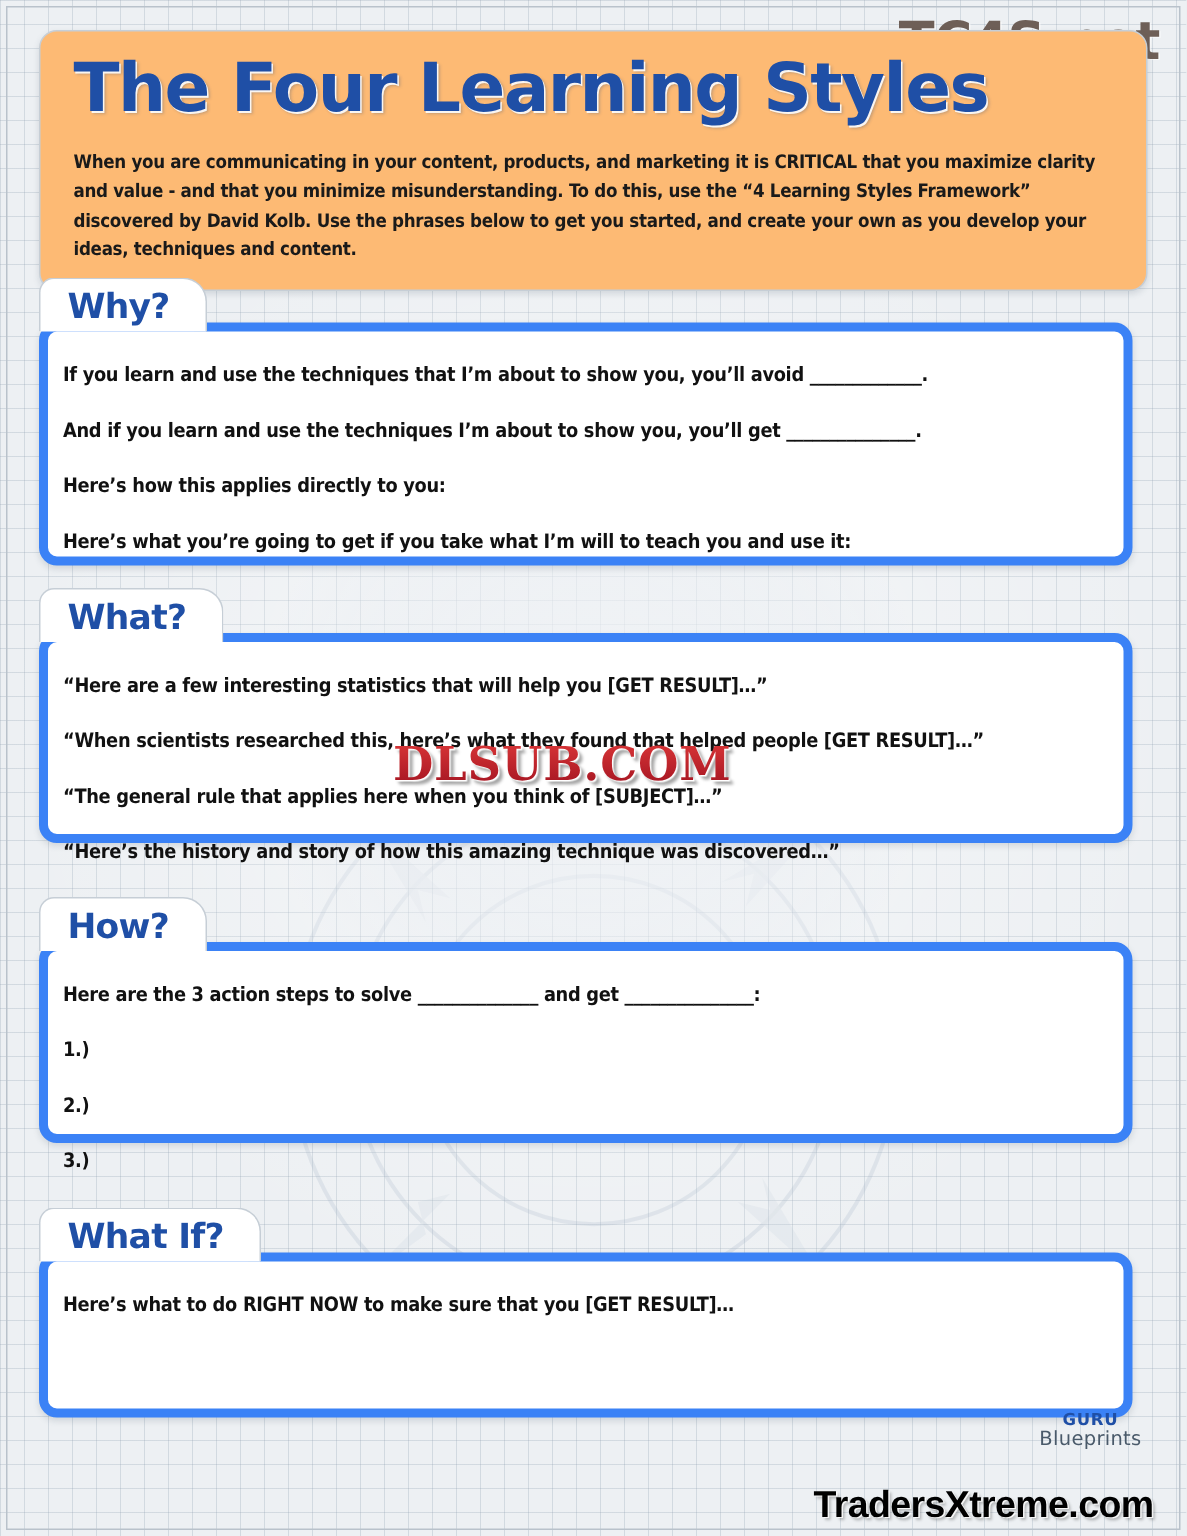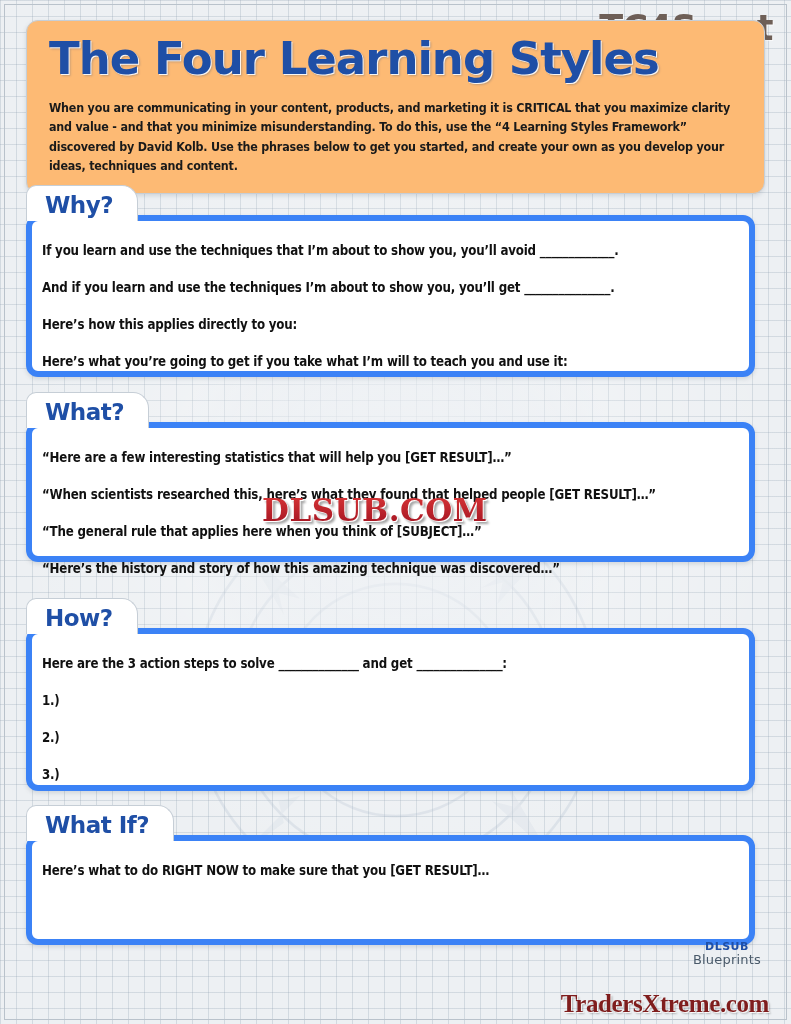--- a/index.html
+++ b/index.html
@@ -164,24 +164,24 @@
     text-shadow: 0 0 0 rgba(0,0,0,0);
     z-index: 20;
     padding: 2px 6px;
     filter: drop-shadow(1px 1px 0 #ffffff) drop-shadow(2px 2px 1px rgba(0,0,0,0.35));
   }
 
   .watermark-tx {
     position: absolute;
     right: 22px;
     bottom: 6px;
-    font-family: Liberation Serif, serif;
+    font-family: Liberation Sans, sans-serif;
     font-weight: bold;
     font-size: 25px;
-    color: #7f1d1d;
+    color: #000000;
     letter-spacing: -0.4px;
     text-shadow: 1px 1px 0 rgba(255,255,255,0.85), 2px 2px 2px rgba(0,0,0,0.25);
     z-index: 20;
   }
 
   .guru-logo {
     position: absolute;
     right: 30px;
     bottom: 58px;
     text-align: center;
@@ -254,34 +254,34 @@
   <div class="body-card" style="height:140px;">
     <div class="line">“Here are a few interesting statistics that will help you [GET RESULT]…”</div>
     <div class="line">“When scientists researched this, here’s what they found that helped people [GET RESULT]…”</div>
     <div class="line">“The general rule that applies here when you think of [SUBJECT]…”</div>
     <div class="line">“Here’s the history and story of how this amazing technique was discovered…”</div>
   </div>
 </div>
 
 <div class="section" style="top:598px;">
   <div class="tab">How?</div>
-  <div class="body-card" style="height:163px;">
+  <div class="body-card" style="height:134px;">
     <div class="line">Here are the 3 action steps to solve ______________ and get _______________:</div>
     <div class="line">1.)</div>
     <div class="line">2.)</div>
     <div class="line">3.)</div>
   </div>
 </div>
 
 <div class="section" style="top:805px;">
   <div class="tab">What If?</div>
   <div class="body-card" style="height:110px;">
     <div class="line">Here’s what to do RIGHT NOW to make sure that you [GET RESULT]…</div>
   </div>
 </div>
 
 <div class="guru-logo">
-  <div class="g1">DLSUB</div>
+  <div class="g1">GURU</div>
   <div class="g2">Blueprints</div>
 </div>
 
 <div class="watermark-dlsub">DLSUB.COM</div>
 <div class="watermark-tx">TradersXtreme.com</div>
 
 </body></html>

